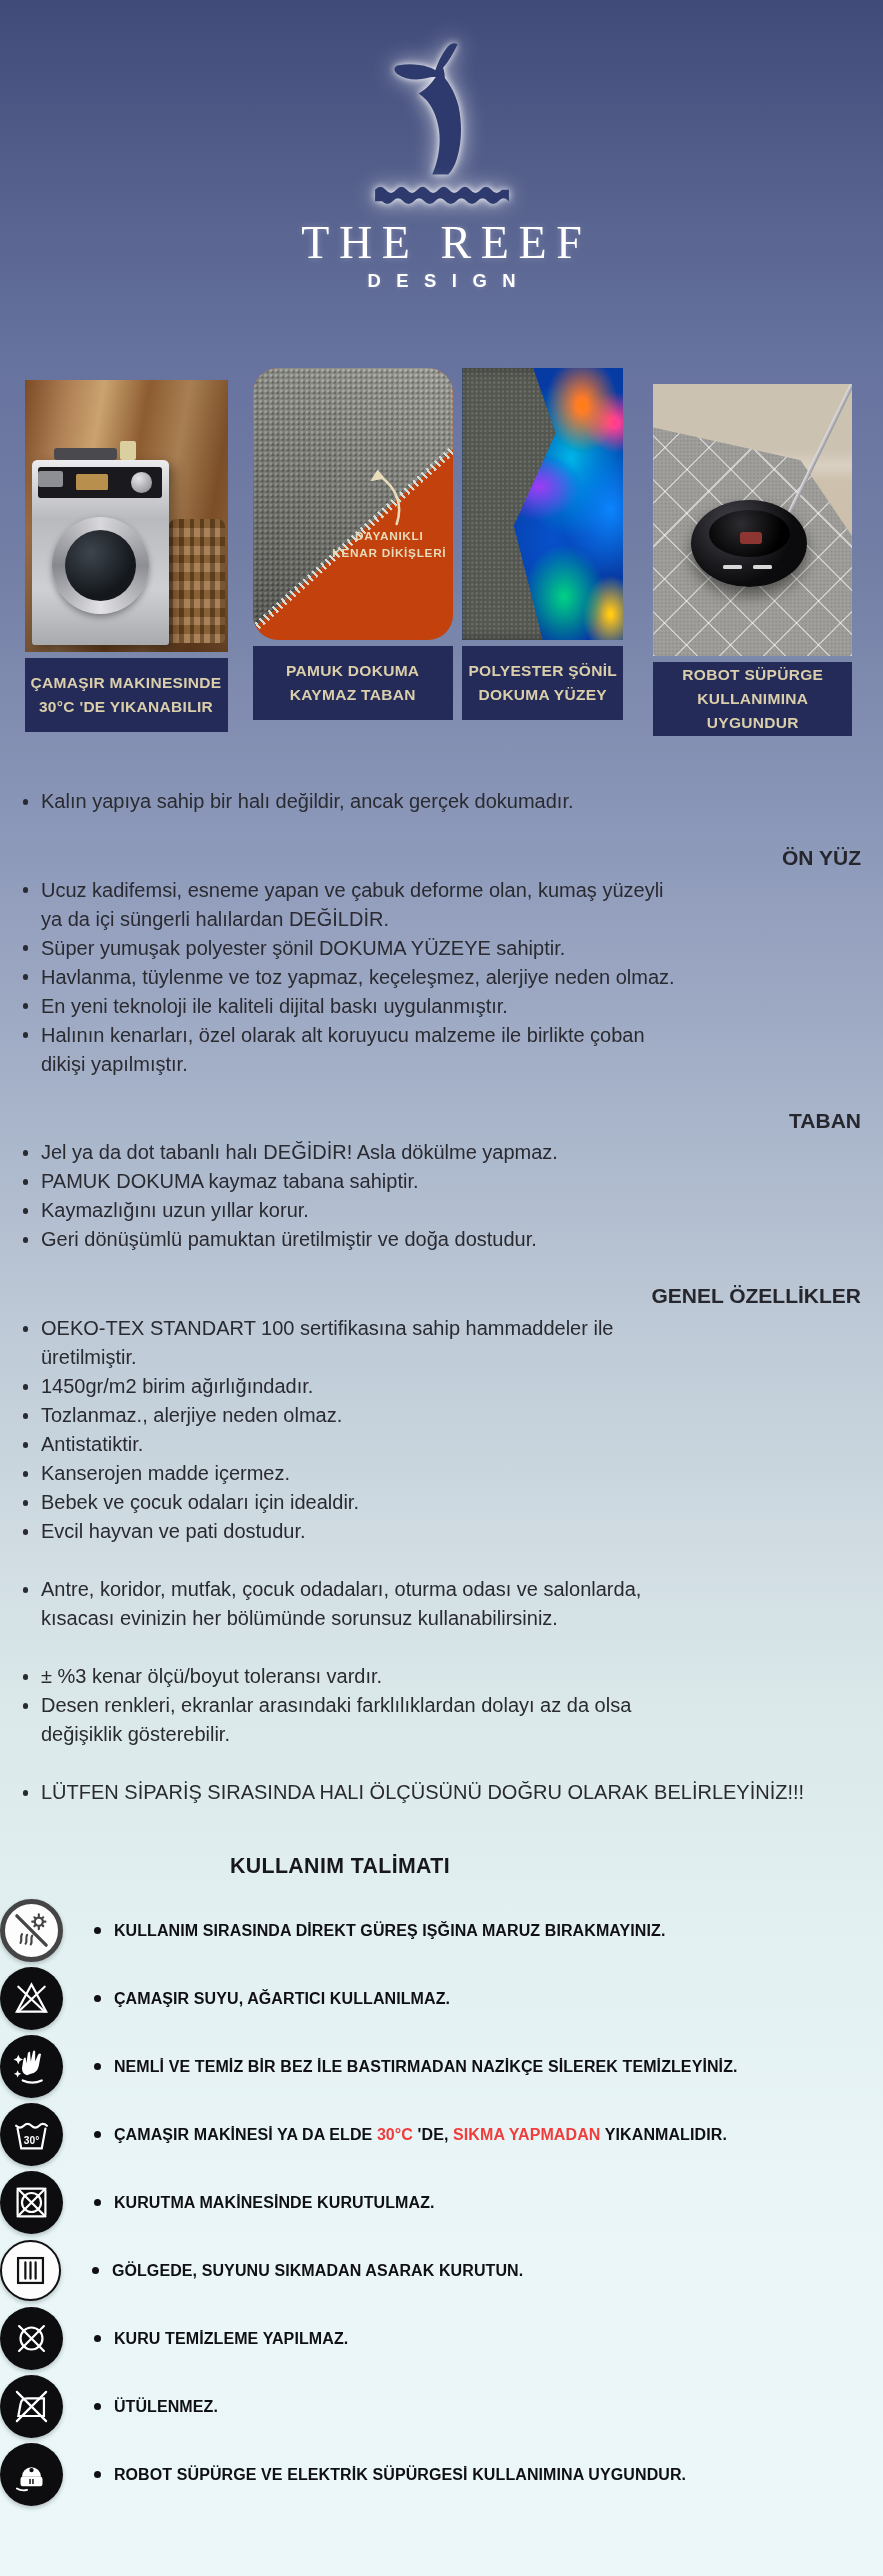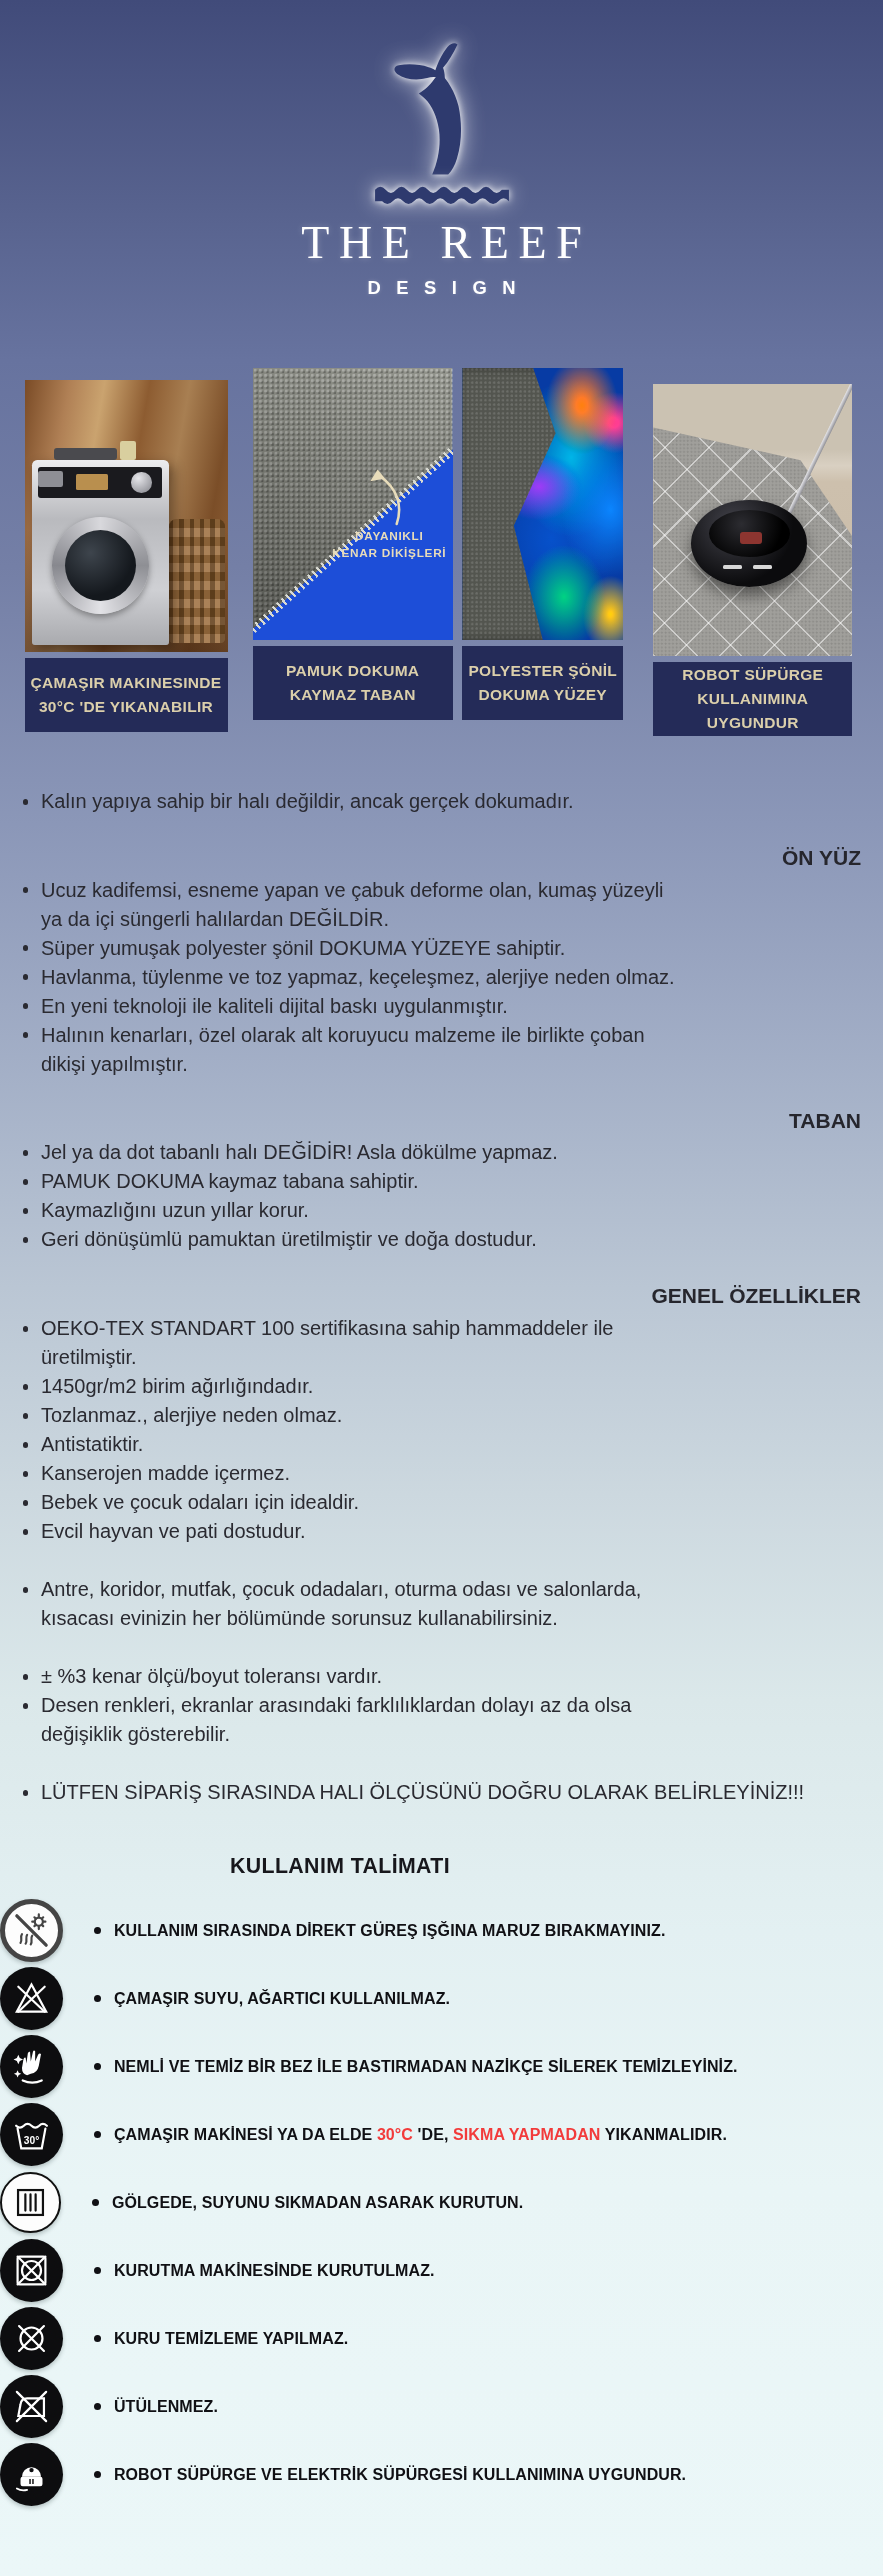--- a/index.html
+++ b/index.html
@@ -16,21 +16,21 @@
   
   .hero{height:368px;box-sizing:border-box;padding-top:42px;}
   .logo{width:832px;margin:0 auto;text-align:center;}
   .tail-svg{display:block;margin:0 auto;width:125px;height:134px;
     filter:drop-shadow(0 0 3.7px rgba(255,255,255,.95)) drop-shadow(0 0 11px rgba(255,255,255,.65));}
   .waves-svg{display:block;margin:4.4px auto 0;width:140px;height:31px;
     filter:drop-shadow(0 0 3.7px rgba(255,255,255,.95)) drop-shadow(0 0 10.3px rgba(255,255,255,.6));}
   .brand{margin-top:7.4px;color:#fff;font-family:"Liberation Serif",serif;
     font-size:46px;line-height:47px;letter-spacing:9.6px;padding-left:9.6px;
     text-shadow:0 0 5.9px rgba(255,255,255,.25);}
-  .brand-sub{margin-top:11px;color:#fff;font-weight:bold;font-size:18.4px;
+  .brand-sub{margin-top:4px;color:#fff;font-weight:bold;font-size:18.4px;
     letter-spacing:15.5px;padding-left:15.5px;text-shadow:0 0 4.4px rgba(255,255,255,.2);}
 
   
   .cards{display:flex;padding-left:12.5px;}
   .card{flex:none;}
   .card1{width:203px;margin-right:13.2px;}
   .card2{width:200px;margin-right:9.6px;}
   .card3{width:161px;margin-right:14px;}
   .card4{width:199px;}
   .photo{position:relative;height:272px;overflow:hidden;}
@@ -53,21 +53,21 @@
   .washer .glass{position:absolute;left:13.2px;top:13.2px;width:71px;height:71px;border-radius:50%;
     background:radial-gradient(circle at 36% 32%,#3e454d,#14181d 65%);}
   .washer .towel{position:absolute;left:22px;top:-11.8px;width:63px;height:11.8px;border-radius:2.9px;background:#4a4a4e;}
   .washer .jar{position:absolute;left:88px;top:-19px;width:16px;height:19px;border-radius:2.2px;background:#d9cf9f;}
   .basket{position:absolute;right:2.9px;bottom:8.8px;width:56px;height:124px;border-radius:7.4px 7.4px 4.4px 4.4px;z-index:1;
     background:repeating-linear-gradient(0deg,#a3774a 0 8.8px,#7f5426 8.8px 17.7px);}
   .basket::after{content:"";position:absolute;inset:0;border-radius:inherit;
     background:repeating-linear-gradient(90deg,rgba(0,0,0,.28) 0 4.4px,rgba(255,255,255,.08) 4.4px 10.3px);}
 
   
-  .p2{background:#1d4ed8;}
+  .p2{background:#c2410c;border-radius:25px;}
   .fabric{position:absolute;inset:0;clip-path:polygon(0 0,100% 0,100% 30%,0 96%);
     background-color:#85877e;
     background-image:radial-gradient(circle at 2.2px 2.2px,rgba(255,255,255,.30) 1.2px,rgba(0,0,0,0) 1.8px),
                      radial-gradient(circle at 4.4px 4.4px,rgba(0,0,0,.30) 1.2px,rgba(0,0,0,0) 1.8px);
     background-size:5.2px 5.2px,5.2px 5.2px;}
   .fabric::after{content:"";position:absolute;inset:0;background:linear-gradient(200deg,rgba(255,255,255,.12),rgba(0,0,0,.38));}
   .stitch{position:absolute;left:-35px;top:168px;width:269px;height:8px;transform:rotate(-42deg);
     background:repeating-linear-gradient(90deg,#d9dad2 0 2.2px,rgba(0,0,0,0) 2.2px 5.9px);}
   .edge-label{position:absolute;right:5.9px;top:160px;width:115px;color:#e8dcba;font-weight:bold;
     font-size:11.8px;line-height:17px;letter-spacing:0.7px;text-align:center;white-space:pre-line;}
@@ -314,40 +314,40 @@
             <path d="M7,16 q5,5 10.5,0 q5,-5 10.5,0 q5,5 10.5,0 q5,-5 10.5,0"></path>
             <path d="M9,20 L14,47 L42,47 L47,20"></path>
             <text x="28" y="41" font-size="14" font-weight="bold" fill="#fff" stroke="none" text-anchor="middle" font-family="Liberation Sans, sans-serif">30°</text>
           </svg>
         </span>
         <span class="care-dot"></span>
         <p class="care-text"><span>ÇAMAŞIR MAKİNESİ YA DA ELDE </span><span class="red">30°C</span><span> 'DE, </span><span class="red">SIKMA YAPMADAN</span><span> YIKANMALIDIR.</span></p>
       </div>
 
       <div class="care-row">
+        <span class="care-icon">
+          <svg viewBox="0 0 56 56" fill="none" stroke="#fff" stroke-width="3" stroke-linecap="round">
+            <rect x="9" y="9" width="38" height="38" rx="3"></rect>
+            <circle cx="28" cy="28" r="13"></circle>
+            <path d="M9,9 L47,47 M47,9 L9,47"></path>
+          </svg>
+        </span>
+        <span class="care-dot"></span>
+        <p class="care-text">KURUTMA MAKİNESİNDE KURUTULMAZ.</p>
+      </div>
+
+      <div class="care-row">
         <span class="care-icon outline2">
           <svg viewBox="0 0 56 56" fill="none" stroke="#111" stroke-width="3" stroke-linecap="round">
             <rect x="11" y="11" width="34" height="34"></rect>
             <path d="M21,17 V39 M28,17 V39 M35,17 V39"></path>
           </svg>
         </span>
         <span class="care-dot"></span>
         <p class="care-text">GÖLGEDE, SUYUNU SIKMADAN ASARAK KURUTUN.</p>
-      </div>
-
-      <div class="care-row">
-        <span class="care-icon">
-          <svg viewBox="0 0 56 56" fill="none" stroke="#fff" stroke-width="3" stroke-linecap="round">
-            <rect x="9" y="9" width="38" height="38" rx="3"></rect>
-            <circle cx="28" cy="28" r="13"></circle>
-            <path d="M9,9 L47,47 M47,9 L9,47"></path>
-          </svg>
-        </span>
-        <span class="care-dot"></span>
-        <p class="care-text">KURUTMA MAKİNESİNDE KURUTULMAZ.</p>
       </div>
 
       <div class="care-row">
         <span class="care-icon">
           <svg viewBox="0 0 56 56" fill="none" stroke="#fff" stroke-width="3" stroke-linecap="round">
             <circle cx="28" cy="28" r="15"></circle>
             <path d="M11,11 L45,45 M45,11 L11,45"></path>
           </svg>
         </span>
         <span class="care-dot"></span>

